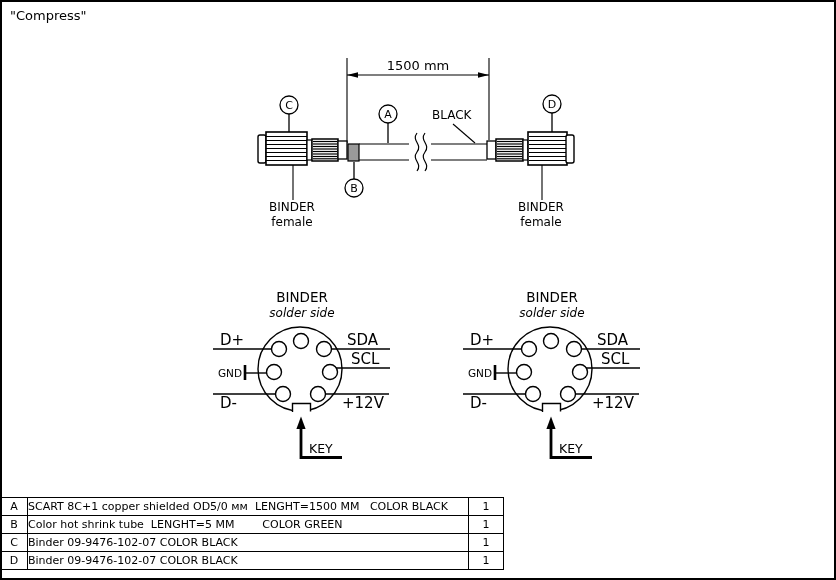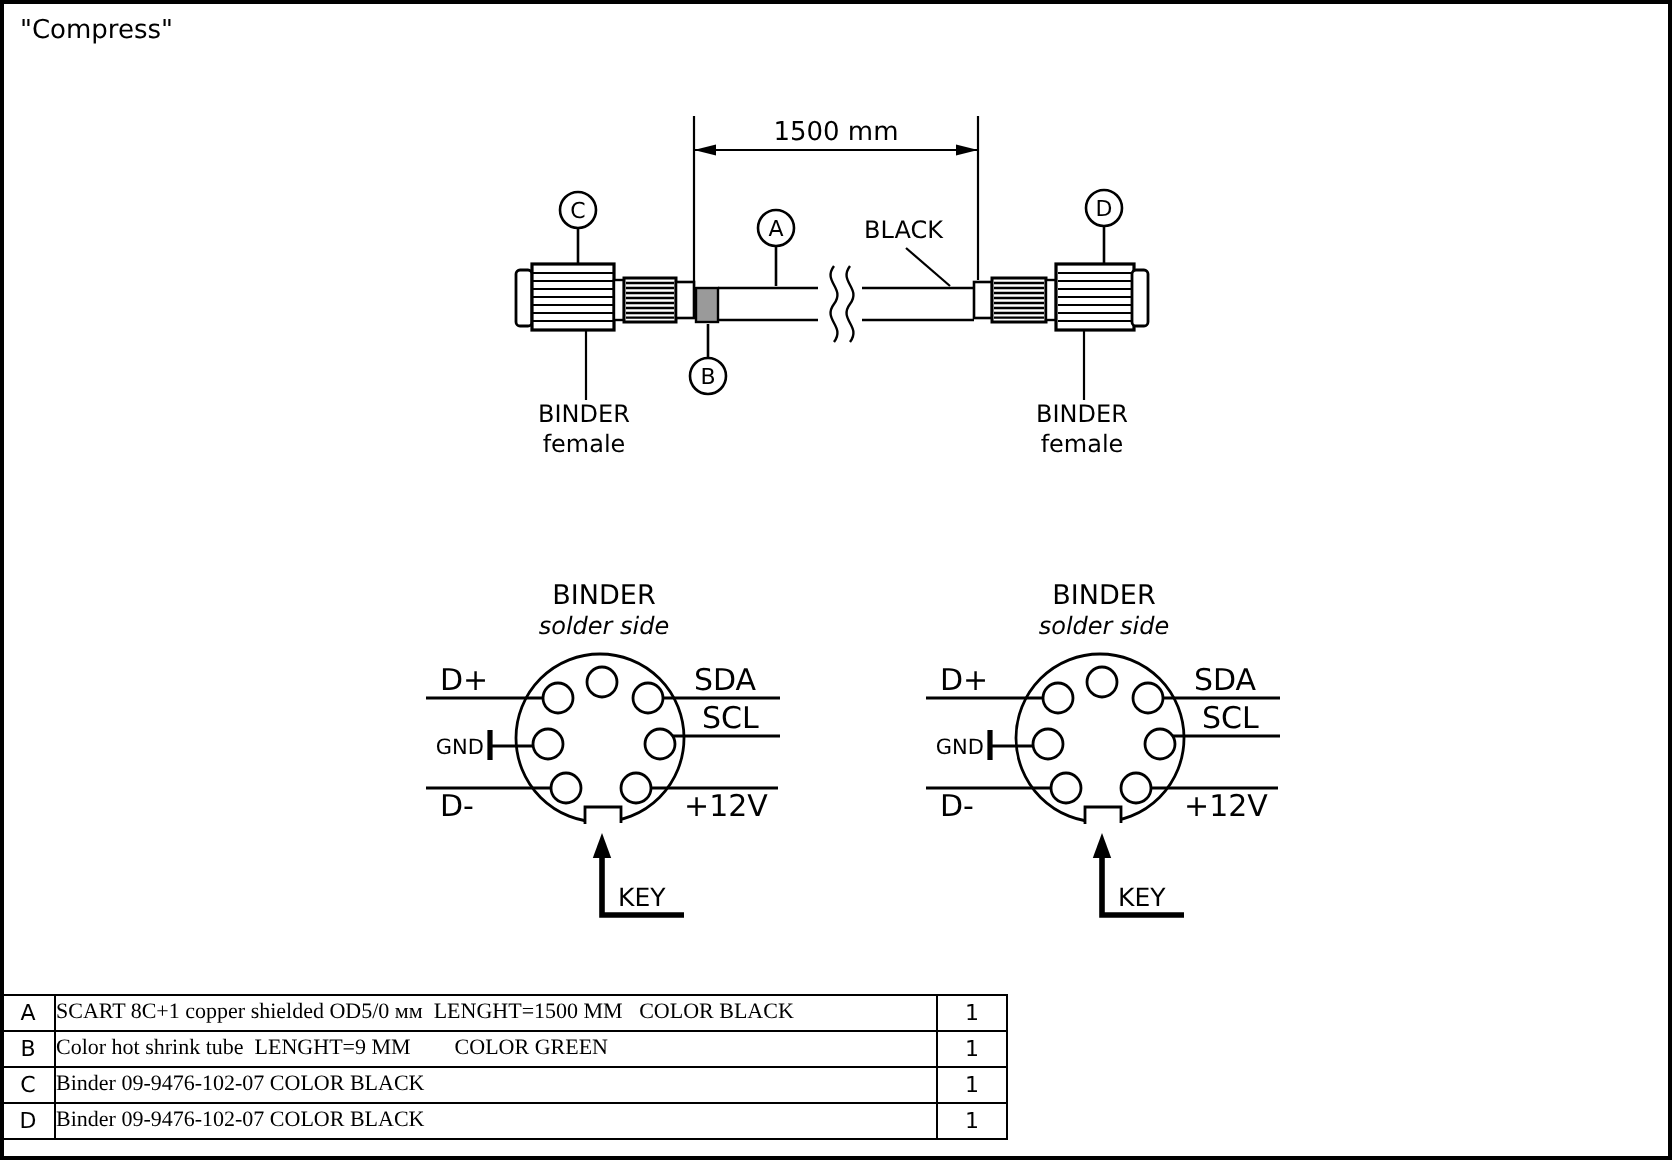--- a/index.html
+++ b/index.html
@@ -13,21 +13,21 @@
   .med{font-size:12px;}
   .dim{font-size:13px;}
   .bal{font-size:11px;}
   .small{font-size:10.5px;}
   .ttl{font-size:13.5px;}
   .sub{font-size:12px;font-style:italic;}
   .key{font-size:12.5px;}
   table.bom{position:absolute;left:0;top:497px;border-collapse:collapse;table-layout:fixed;z-index:3;background:#fff;}
   table.bom td{border:1.5px solid #000;height:17px;padding:0;font-size:11px;line-height:17px;}
   td.ref{width:26px;text-align:center;}
-  td.desc{width:440px;padding-left:5px;white-space:pre;overflow:hidden;font-family:Liberation Serif, serif;}
+  td.desc{width:440px;padding-left:5px;white-space:pre;overflow:hidden;}
   td.qty{width:34px;text-align:center;}
 </style>
 </head>
 <body>
 
 <div id="page">
   <div id="frame"></div>
   <div id="title">"Compress"</div>
 
   <svg width="836" height="492" viewBox="0 0 836 492">
@@ -208,21 +208,21 @@
 
   <table class="bom">
     <tbody>
         <tr>
       <td class="ref">A</td>
       <td class="desc">SCART 8C+1 copper shielded OD5/0 мм  LENGHT=1500 MM   COLOR BLACK</td>
       <td class="qty">1</td>
     </tr>
     <tr>
       <td class="ref">B</td>
-      <td class="desc">Color hot shrink tube  LENGHT=9 MM        COLOR GREEN</td>
+      <td class="desc">Color hot shrink tube  LENGHT=5 MM        COLOR GREEN</td>
       <td class="qty">1</td>
     </tr>
     <tr>
       <td class="ref">C</td>
       <td class="desc">Binder 09-9476-102-07 COLOR BLACK</td>
       <td class="qty">1</td>
     </tr>
     <tr>
       <td class="ref">D</td>
       <td class="desc">Binder 09-9476-102-07 COLOR BLACK</td>

